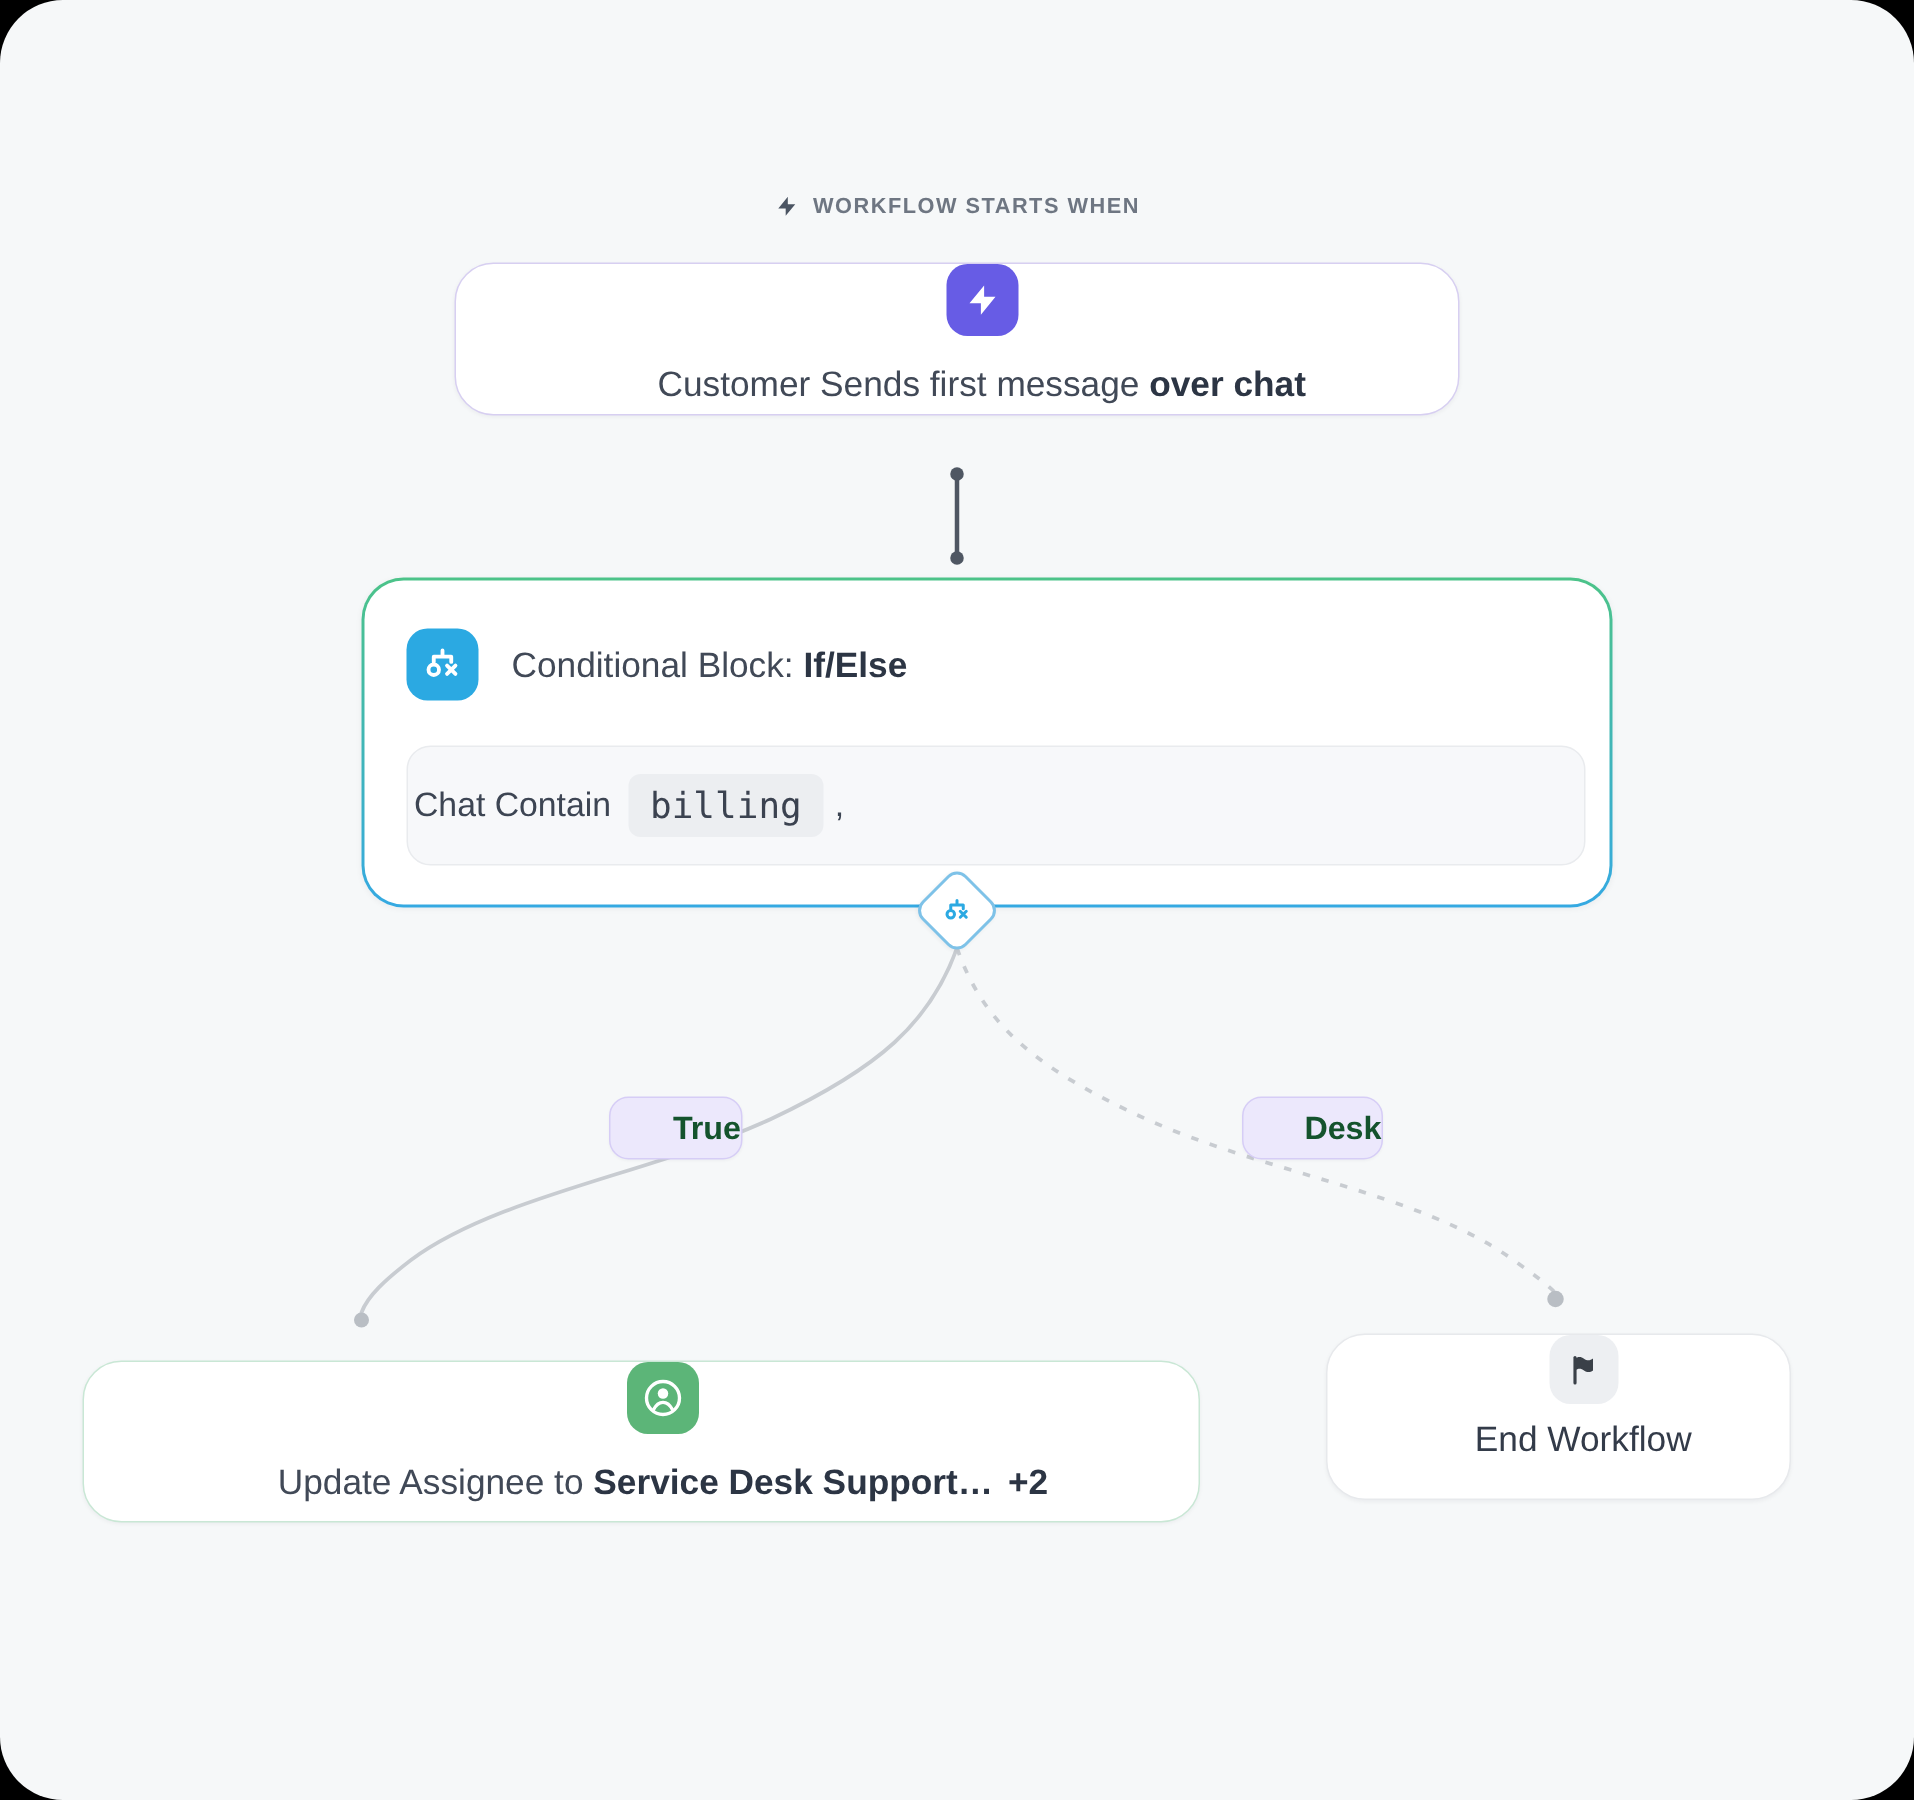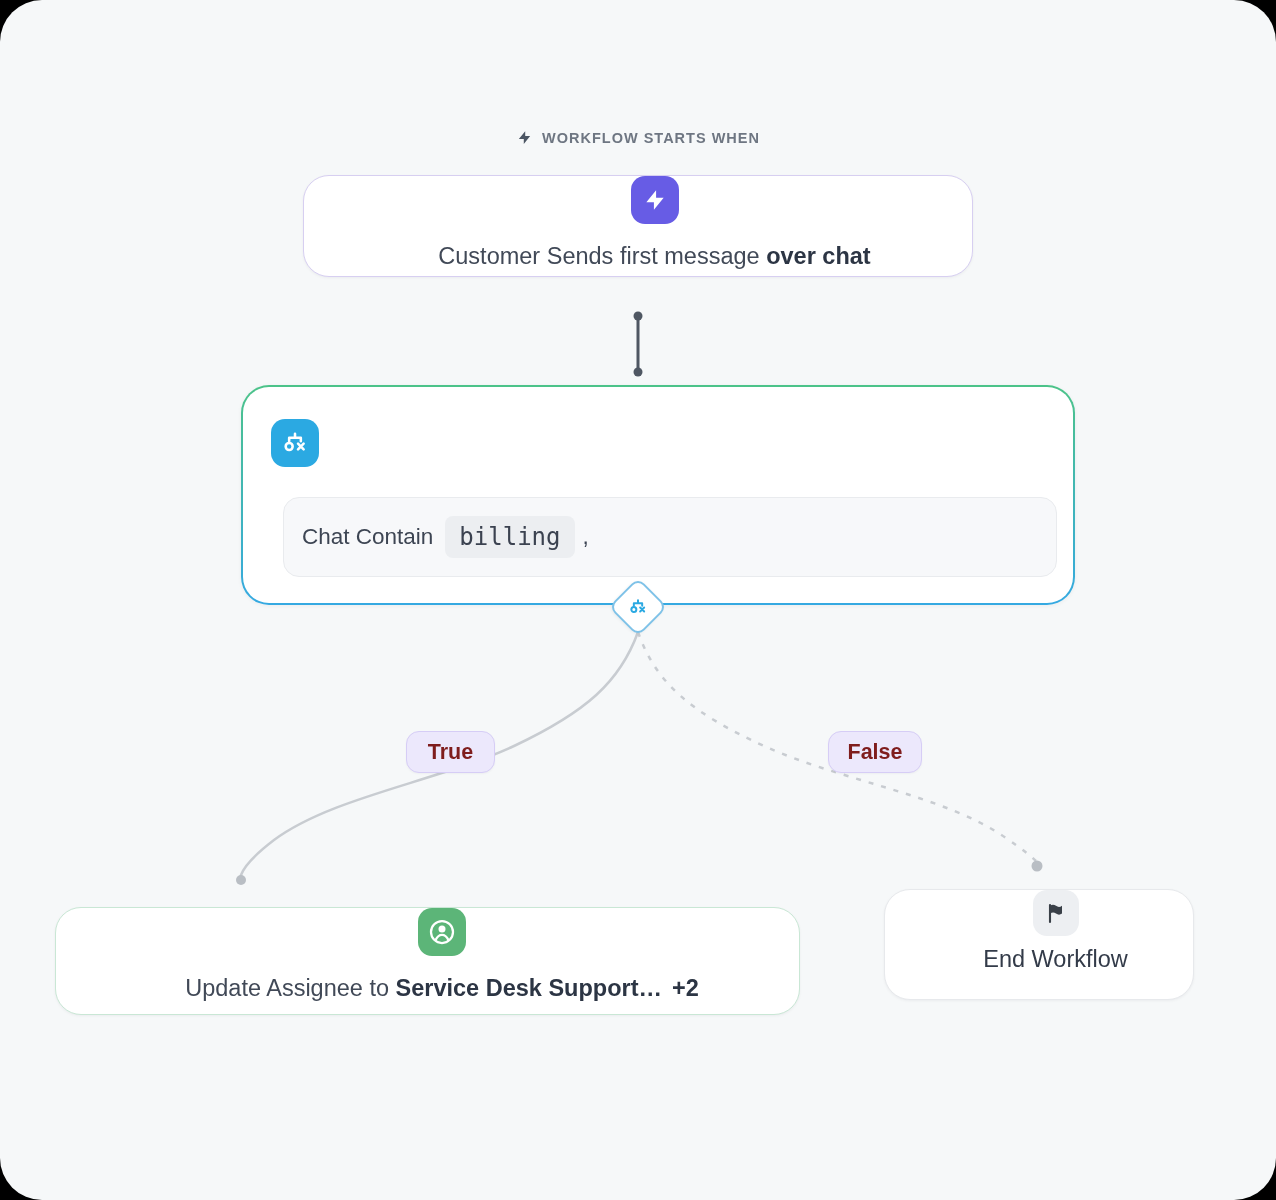--- a/index.html
+++ b/index.html
@@ -45,42 +45,42 @@
   .cond-inner{
     position:relative;width:100%;height:100%;background:#fff;border-radius:26px;
   }
   .cond-head{
     position:absolute;left:28px;top:32px;display:flex;align-items:center;gap:22px;
   }
   .cond-icon{background:#2ba9e2;}
   .cond-box{
     position:absolute;left:28px;right:16px;top:110px;height:80px;
     background:#f7f8fa;border:1px solid #e9ebee;border-radius:16px;
-    display:flex;align-items:center;padding-left:18px;box-sizing:border-box;
-    font-size:22.5px;color:#3d4553;margin-left:12px;
+    display:flex;align-items:center;padding-left:4px;box-sizing:border-box;
+    font-size:22.5px;color:#3d4553;
   }
   .value-chip{
     margin:0 8px 0 12px;background:#eceef1;border-radius:8px;padding:7px 14px;
     font-family:"DejaVu Sans Mono", monospace;font-size:24px;color:#3b4250;
   }
   
   .diamond{
     position:absolute;left:617px;top:586px;width:42px;height:42px;
     background:#fff;border:2px solid #7ec2e8;border-radius:9px;
     transform:rotate(45deg);box-sizing:border-box;
     display:flex;align-items:center;justify-content:center;
     box-shadow:0 1px 3px rgba(16,24,40,.06);
   }
   .diamond svg{transform:rotate(-45deg);display:block;}
   
   .branch-badge{
     position:absolute;height:42px;border-radius:13px;
     background:#ece8fc;border:1.5px solid #d6cdf6;box-sizing:border-box;
-    display:flex;align-items:center;justify-content:center;
-    font-size:21.5px;font-weight:700;color:#7f1d1d;
+    display:flex;align-items:center;justify-content:flex-end;
+    font-size:21.5px;font-weight:700;color:#14532d;
     box-shadow:0 1px 2px rgba(16,24,40,.04);
   }
   .badge-true{left:406px;top:731px;width:89px;}
   .badge-false{left:828px;top:731px;width:94px;}
   
   .action-card{
     left:55px;top:907px;width:745px;height:108px;
     border:1.5px solid #c9e7d5;padding-left:29px;gap:19px;box-sizing:border-box;
   }
   .action-icon{background:#5cb578;}
@@ -143,20 +143,24 @@
   <div class="cond-wrap">
     <div class="cond-inner">
       <div class="cond-head">
         <div class="icon-tile cond-icon">
           <svg width="28" height="28" viewBox="0 0 24 24" fill="none" stroke="#ffffff" stroke-width="2.2" stroke-linecap="round">
             <path d="M12 4v3.5M7 7.5h10M7 7.5v3M17 7.5v3"></path>
             <circle cx="7" cy="15" r="3"></circle>
             <path d="M14.6 12.6l4.8 4.8M19.4 12.6l-4.8 4.8"></path>
           </svg>
         </div>
+        <div class="card-text">
+          <span>Conditional Block:</span>
+          <b>If/Else</b>
+        </div>
       </div>
       <div class="cond-box">
         <span>Chat Contain</span>
         <span class="value-chip">billing</span>
         <span>,</span>
       </div>
     </div>
   </div>
 
   <div class="diamond">
@@ -164,21 +168,21 @@
       <path d="M12 4v3.5M7 7.5h10M7 7.5v3M17 7.5v3"></path>
       <circle cx="7" cy="15" r="3"></circle>
       <path d="M14.6 12.6l4.8 4.8M19.4 12.6l-4.8 4.8"></path>
     </svg>
   </div>
 
   <div class="branch-badge badge-true">
     <span>True</span>
   </div>
   <div class="branch-badge badge-false">
-    <span>False</span>
+    <span>Desk</span>
   </div>
 
   <div class="card action-card">
     <div class="icon-tile action-icon">
       <svg width="30" height="30" viewBox="0 0 24 24" fill="none">
         <circle cx="12" cy="12" r="8.8" stroke="#ffffff" stroke-width="1.8"></circle>
         <circle cx="12" cy="9.6" r="2.8" fill="#ffffff"></circle>
         <path d="M6.9 18.3C8.3 15.5 10 14.3 12 14.3c2 0 3.7 1.2 5.1 4" stroke="#ffffff" stroke-width="1.8" stroke-linecap="round"></path>
       </svg>
     </div>

